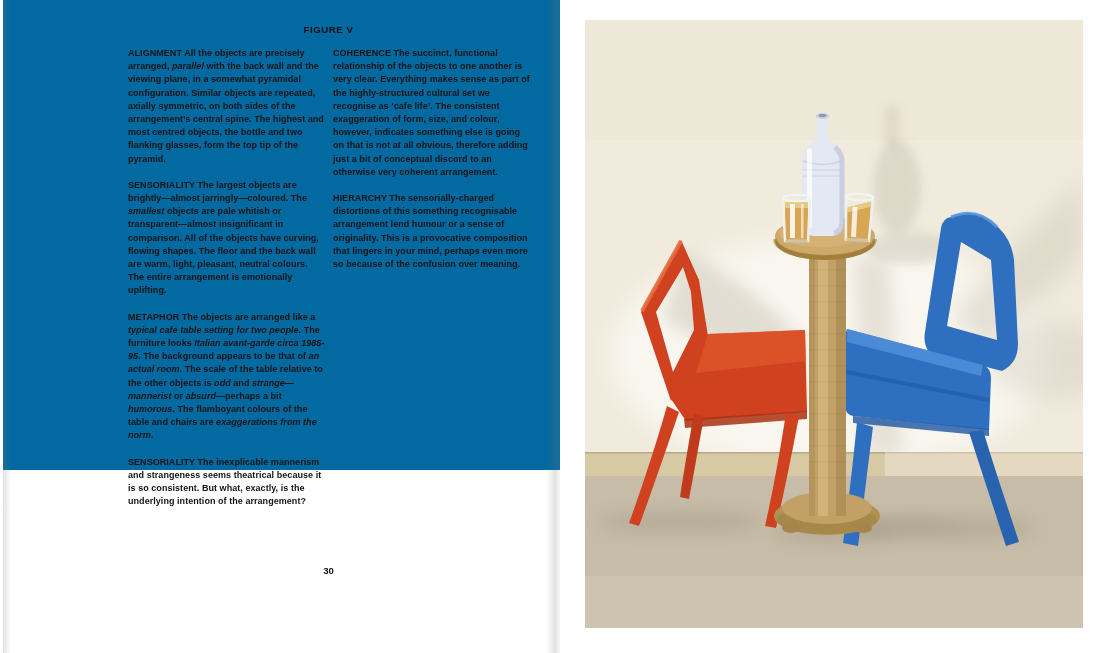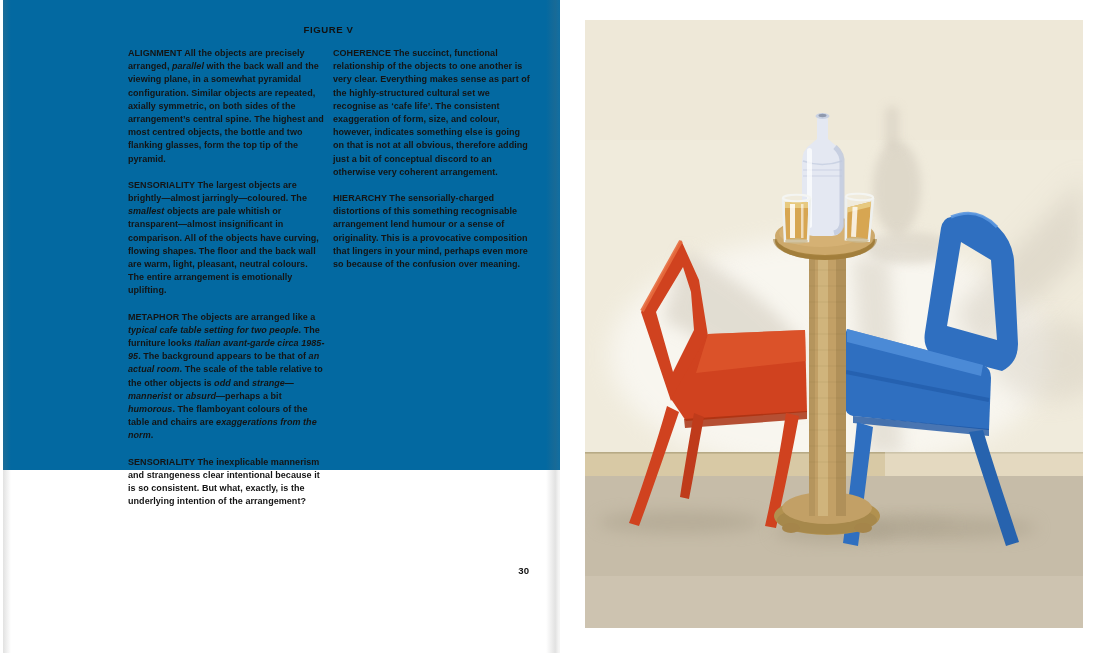--- a/index.html
+++ b/index.html
@@ -15,42 +15,42 @@
              background:linear-gradient(to right,rgba(120,120,118,.22),rgba(255,255,255,0));}
   .figure-label{position:absolute;left:125px;top:24px;width:401px;text-align:center;
                 font-size:9.6px;font-weight:bold;letter-spacing:.6px;color:#111;}
   .col{position:absolute;top:47px;width:197px;color:#141414;font-size:9px;font-weight:bold;
        line-height:13.2px;letter-spacing:.05px;}
   .col-1{left:125px;}
   .col-2{left:330px;}
   .para{margin:0 0 13px 0;}
   .runin{font-weight:bold;}
   .it{font-style:italic;text-align:center;}
-  .page-num{position:absolute;left:125px;top:565px;width:401px;text-align:right;
+  .page-num{position:absolute;left:125px;top:565px;width:401px;text-align:center;
             font-size:9.6px;font-weight:bold;color:#111;}
   .gutter{position:absolute;left:546px;top:0;width:22px;height:653px;
           background:linear-gradient(to right,rgba(130,130,128,0) 0%,rgba(110,110,108,.20) 42%,
                      rgba(150,150,148,.10) 58%,rgba(255,255,255,0) 100%);}
   .page-right{position:absolute;left:560px;top:0;width:540px;height:653px;background:#ffffff;}
   .painting{position:absolute;left:25px;top:20px;width:498px;height:608px;}
   .painting svg{display:block;width:100%;height:100%;}
 </style>
 </head>
 <body>
 
 <div class="spread">
 
   <div class="page-left">
     <div class="left-edge"></div>
     <div class="figure-label">FIGURE V</div>
     <div class="col col-1">
         <p class="para"><span class="runin">ALIGNMENT </span><span>All the objects are precisely arranged, </span><span class="it">parallel</span><span> with the back wall and the viewing plane, in a somewhat pyramidal configuration. Similar objects are repeated, axially symmetric, on both sides of the arrangement’s central spine. The highest and most centred objects, the bottle and two flanking glasses, form the top tip of the pyramid.</span></p>
         <p class="para"><span class="runin">SENSORIALITY </span><span>The largest objects are brightly—almost jarringly—coloured. The </span><span class="it">smallest</span><span> objects are pale whitish or transparent—almost insignificant in comparison. All of the objects have curving, flowing shapes. The floor and the back wall are warm, light, pleasant, neutral colours. The entire arrangement is emotionally uplifting.</span></p>
         <p class="para"><span class="runin">METAPHOR </span><span>The objects are arranged like a </span><span class="it">typical cafe table setting for two people</span><span>. The furniture looks </span><span class="it">Italian avant-garde circa 1985-95</span><span>. The background appears to be that of </span><span class="it">an actual room</span><span>. The scale of the table relative to the other objects is </span><span class="it">odd</span><span> and </span><span class="it">strange—mannerist</span><span> or </span><span class="it">absurd</span><span>—perhaps a bit </span><span class="it">humorous</span><span>. The flamboyant colours of the table and chairs are </span><span class="it">exaggerations from the norm</span><span>.</span></p>
-        <p class="para"><span class="runin">SENSORIALITY </span><span>The inexplicable mannerism and strangeness clear intentional because it is so consistent. But what, exactly, is the underlying intention of the arrangement?</span></p>
+        <p class="para"><span class="runin">SENSORIALITY </span><span>The inexplicable mannerism and strangeness seems theatrical because it is so consistent. But what, exactly, is the underlying intention of the arrangement?</span></p>
       </div>
     <div class="col col-2">
         <p class="para"><span class="runin">COHERENCE </span><span>The succinct, functional relationship of the objects to one another is very clear. Everything makes sense as part of the highly-structured cultural set we recognise as ‘cafe life’. The consistent exaggeration of form, size, and colour, however, indicates something else is going on that is not at all obvious, therefore adding just a bit of conceptual discord to an otherwise very coherent arrangement.</span></p>
         <p class="para"><span class="runin">HIERARCHY </span><span>The sensorially-charged distortions of this something recognisable arrangement lend humour or a sense of originality. This is a provocative composition that lingers in your mind, perhaps even more so because of the confusion over meaning.</span></p>
       </div>
     <div class="page-num">30</div>
   </div>
 
   <div class="gutter"></div>
 

